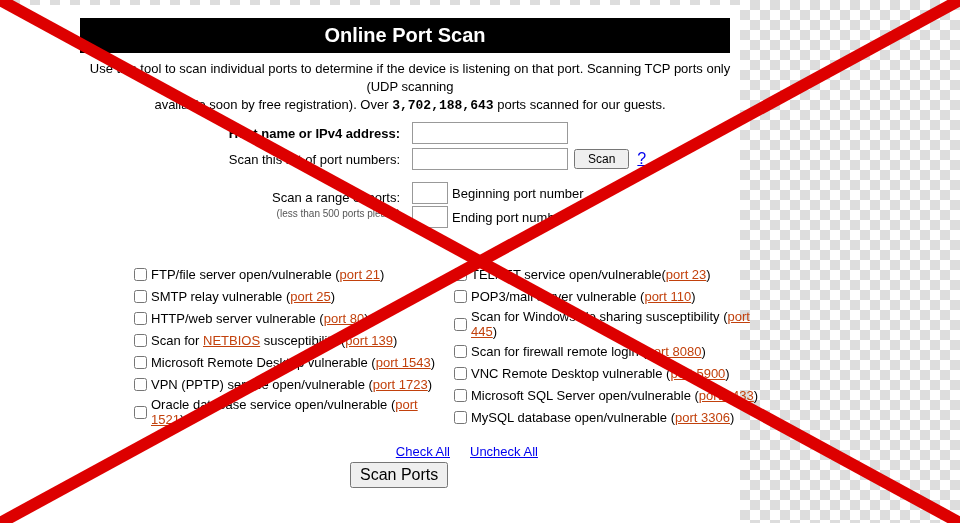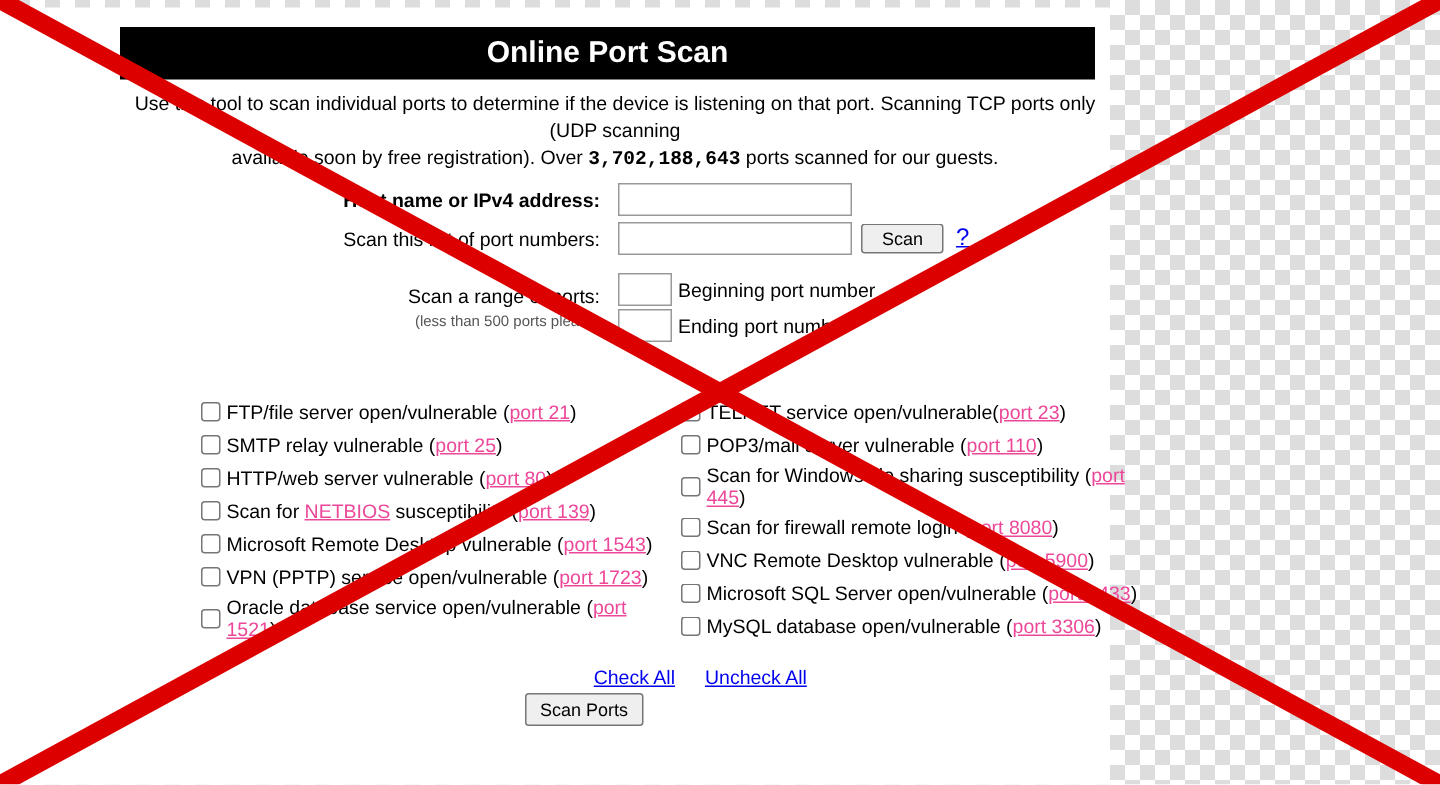--- a/index.html
+++ b/index.html
@@ -13,26 +13,26 @@
 .row{display:flex;align-items:center;margin:4px 0}
 .row .lab{width:320px;text-align:right;padding-right:12px}
 .row input[type=text]{width:150px;height:18px;border:1px solid #999}
 .row .hint{font-size:10px;color:#555}
 .row button{font-size:12px;padding:1px 12px;margin-left:6px}
 .row .q{color:#00e;text-decoration:underline;margin-left:8px;font-size:16px}
 .checks{position:absolute;left:130px;top:262px;width:640px;display:flex}
 .col{width:320px}
 .ck{display:flex;align-items:center;margin:3px 0;font-size:13px}
 .ck input{margin-right:4px}
-.ck a{color:#ec4899;text-decoration:underline}
+.ck a{color:#c2410c;text-decoration:underline}
 .links{position:absolute;left:130px;top:444px;width:640px;display:flex}
 .links .l1{width:320px;text-align:right;padding-right:20px}
 .links a{color:#00e;text-decoration:underline}
 .scanbtn{position:absolute;left:350px;top:462px}
-.scanbtn button{font-size:12px;padding:2px 8px}
+.scanbtn button{font-size:16px;padding:2px 8px}
 .cross{position:absolute;inset:0;pointer-events:none}
 .cross line{stroke:#d00;stroke-width:12}
 </style>
 </head>
 <body>
 <div class="page">
 <div class="checker"></div>
 <div class="white"></div>
 
 <div class="header">Online Port Scan</div>

